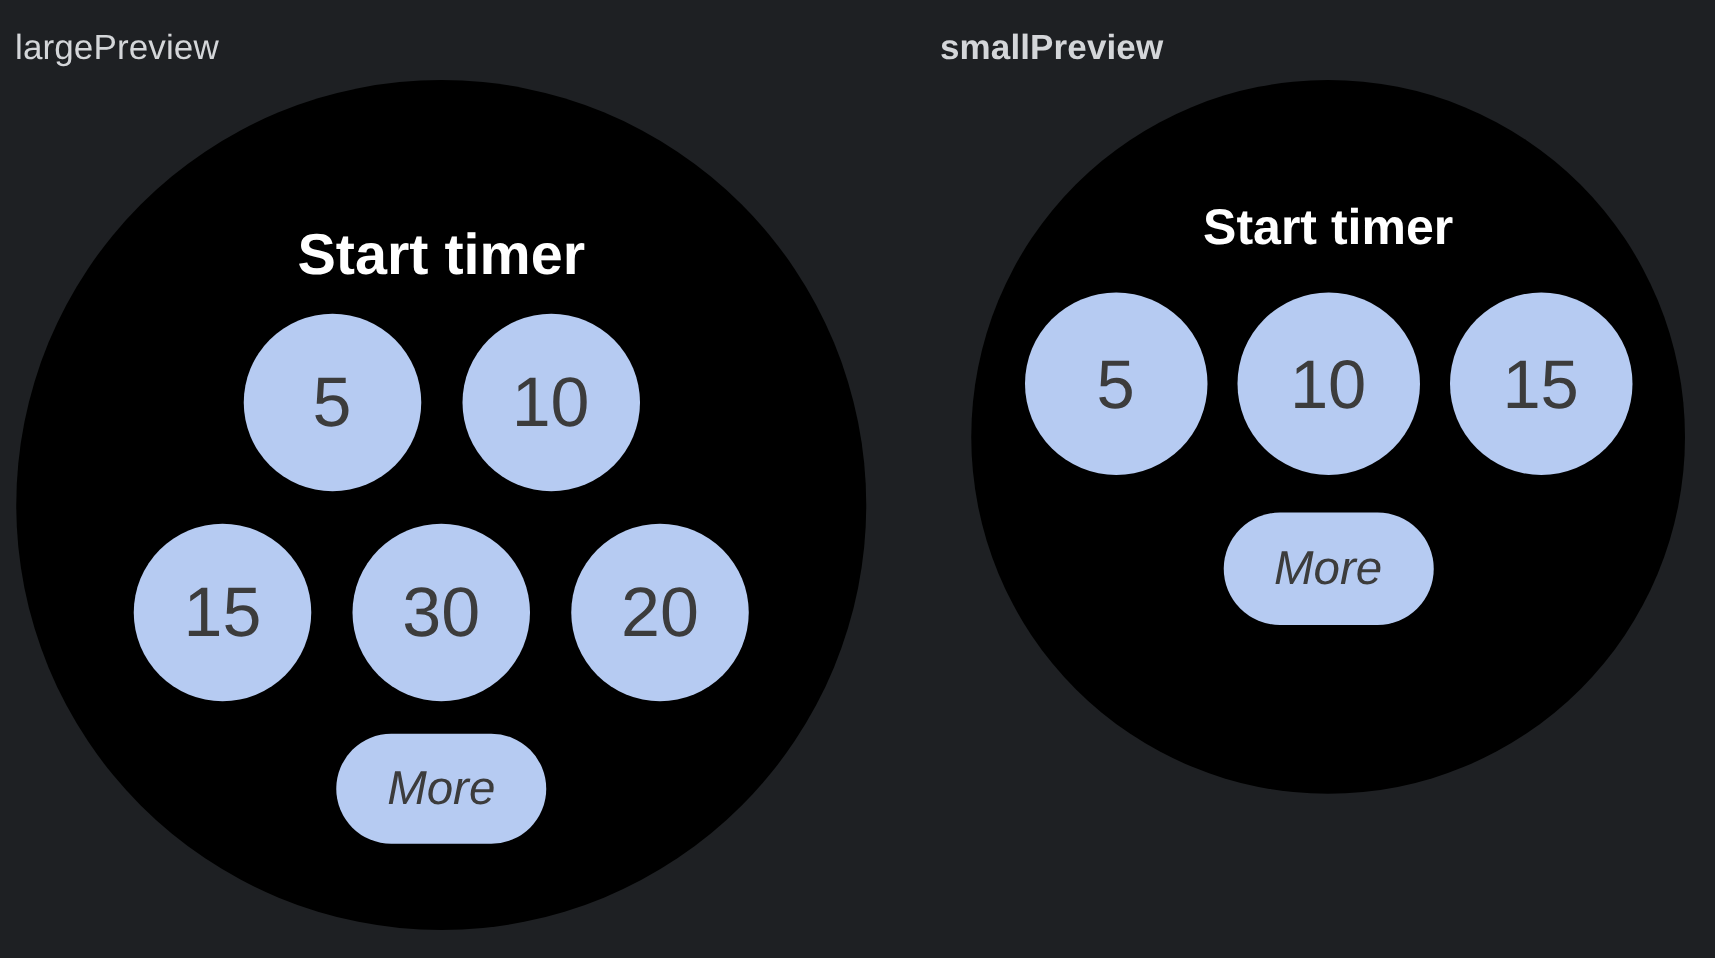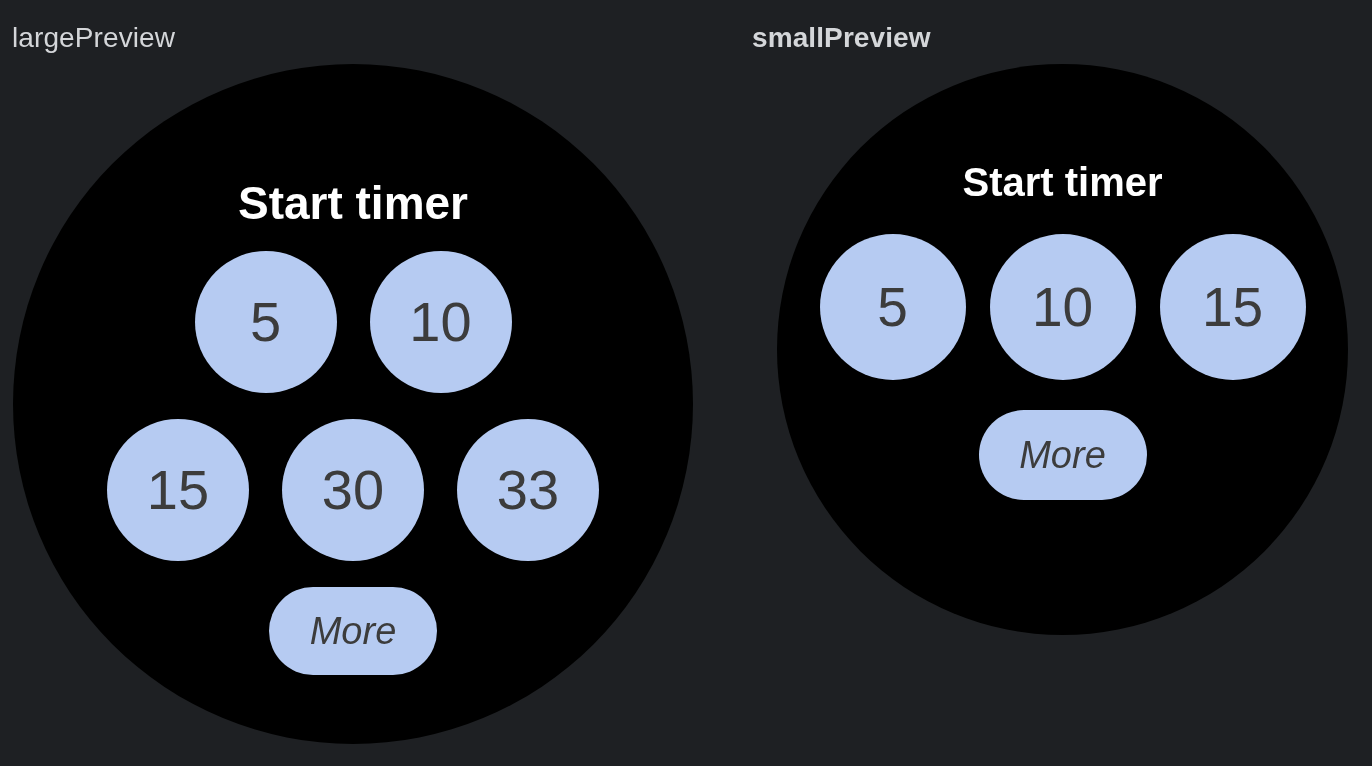--- a/index.html
+++ b/index.html
@@ -139,21 +139,21 @@
   <div class="rows">
 
     <div class="btn-row">
       <div class="chip round">5</div>
       <div class="chip round">10</div>
     </div>
 
     <div class="btn-row">
       <div class="chip round">15</div>
       <div class="chip round">30</div>
-      <div class="chip round">33</div>
+      <div class="chip round">20</div>
     </div>
 
     <div class="btn-row more-wrap">
       <div class="chip pill">More</div>
     </div>
 
   </div>
 </div>
 
 <div class="preview-label" id="label-small">smallPreview</div>

